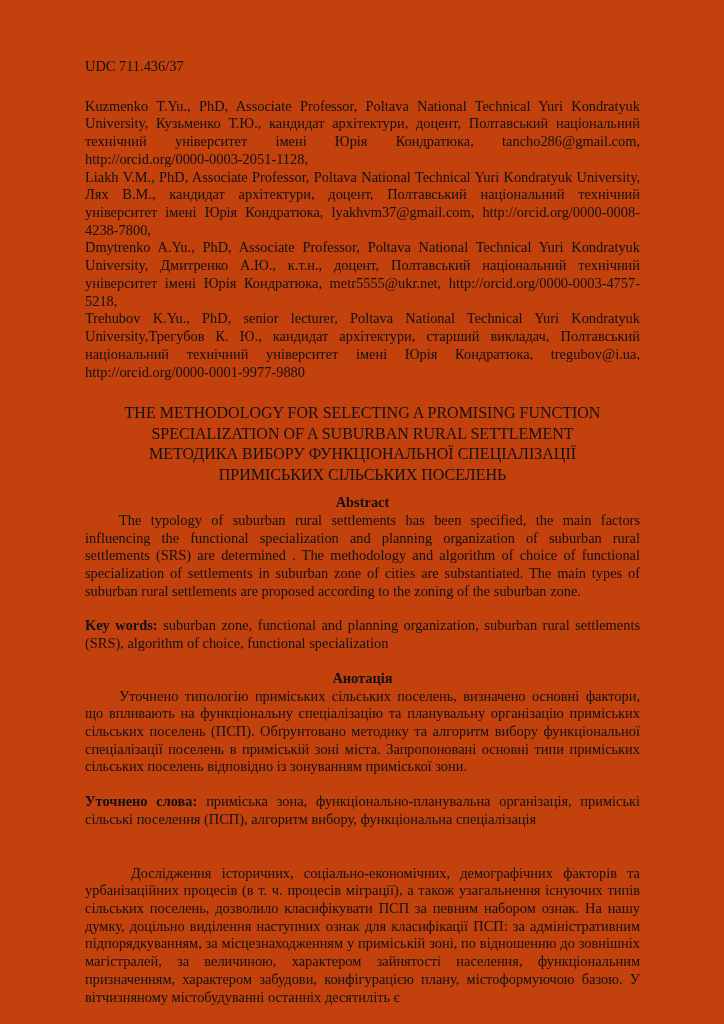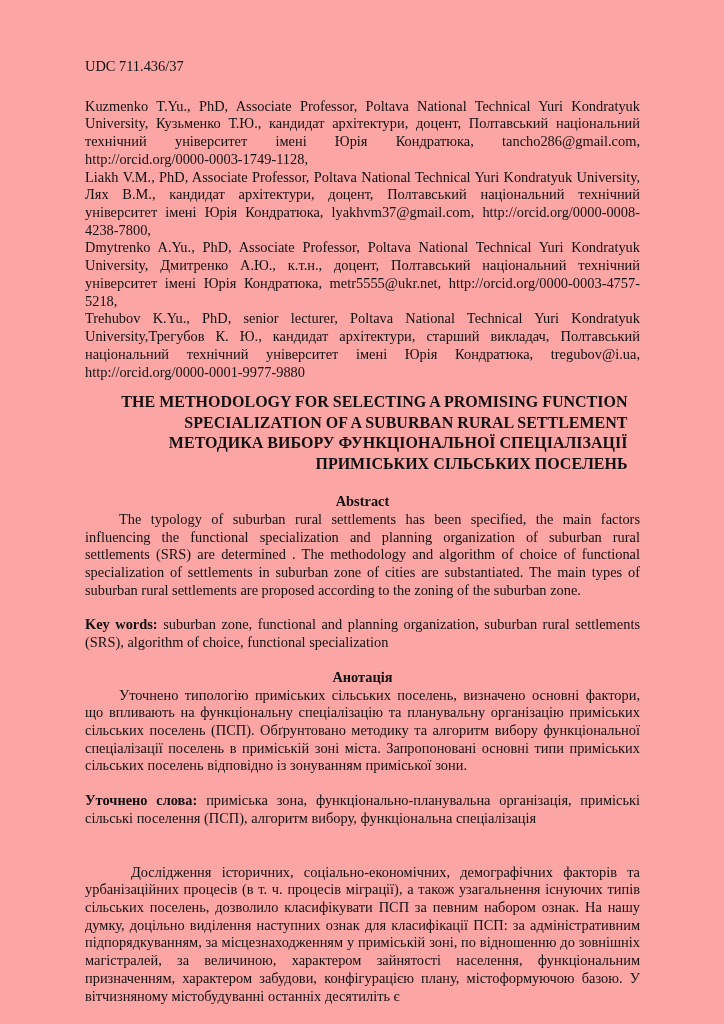--- a/index.html
+++ b/index.html
@@ -2,59 +2,59 @@
 <html><head>
 <meta charset="utf-8">
 <style>
   * { box-sizing: border-box; }
   html, body { margin: 0; padding: 0; background: #ffffff; }
   .page {
     position: relative;
     width: 724px;
     height: 1024px;
     margin: 0 auto;
-    background: #fca5a5;
+    background: #c2410c;
     padding: 58px 84px 28px 85px;
     font-family: "Liberation Serif", "DejaVu Serif", serif;
     font-size: 14.4px;
     line-height: 1.23;
     color: #111111;
     overflow: hidden;
   }
   p { margin: 0; text-align: justify; }
   .udc { text-align: left; margin-bottom: 22px; }
   .authors p { text-align: justify; }
   .title-block {
-    margin-top: 11px;
-    text-align: right;
-    font-weight: bold;
+    margin-top: 22px;
+    text-align: center;
+    font-weight: normal;
     font-size: 16px;
     line-height: 1.28;
   }
   .title { max-width: 530px; margin: 0 auto; }
   .section-heading {
     text-align: center;
     font-weight: bold;
-    margin-top: 19px;
+    margin-top: 9px;
   }
   .para-indent { text-indent: 34px; }
   .body-para { text-indent: 46px; }
   .mt { margin-top: 17px; }
   .mt-lg { margin-top: 36px; }
   b { font-weight: bold; }
 </style>
 </head>
 <body>
 
 <div class="page">
 
   <p class="udc">UDC 711.436/37</p>
 
   <div class="authors">
-    <p>Kuzmenko T.Yu., PhD, Associate Professor, Poltava National Technical Yuri Kondratyuk University, Кузьменко Т.Ю., кандидат архітектури, доцент, Полтавський національний технічний університет імені Юрія Кондратюка, tancho286@gmail.com, http://orcid.org/0000-0003-1749-1128,</p>
+    <p>Kuzmenko T.Yu., PhD, Associate Professor, Poltava National Technical Yuri Kondratyuk University, Кузьменко Т.Ю., кандидат архітектури, доцент, Полтавський національний технічний університет імені Юрія Кондратюка, tancho286@gmail.com, http://orcid.org/0000-0003-2051-1128,</p>
     <p>Liakh V.M., PhD, Associate Professor, Poltava National Technical Yuri Kondratyuk University, Лях В.М., кандидат архітектури, доцент, Полтавський національний технічний університет імені Юрія Кондратюка, lyakhvm37@gmail.com, http://orcid.org/0000-0008-4238-7800,</p>
     <p>Dmytrenko A.Yu., PhD, Associate Professor, Poltava National Technical Yuri Kondratyuk University, Дмитренко А.Ю., к.т.н., доцент, Полтавський національний технічний університет імені Юрія Кондратюка, metr5555@ukr.net, http://orcid.org/0000-0003-4757-5218,</p>
     <p>Trehubov K.Yu., PhD, senior lecturer, Poltava National Technical Yuri Kondratyuk University,Трегубов К. Ю., кандидат архітектури, старший викладач, Полтавський національний технічний університет імені Юрія Кондратюка, tregubov@i.ua, http://orcid.org/0000-0001-9977-9880</p>
   </div>
 
   <div class="title-block">
     <div class="title">THE METHODOLOGY FOR SELECTING A PROMISING FUNCTION SPECIALIZATION OF A SUBURBAN RURAL SETTLEMENT</div>
     <div class="title">МЕТОДИКА ВИБОРУ ФУНКЦІОНАЛЬНОЇ СПЕЦІАЛІЗАЦІЇ ПРИМІСЬКИХ СІЛЬСЬКИХ ПОСЕЛЕНЬ</div>
   </div>
 

